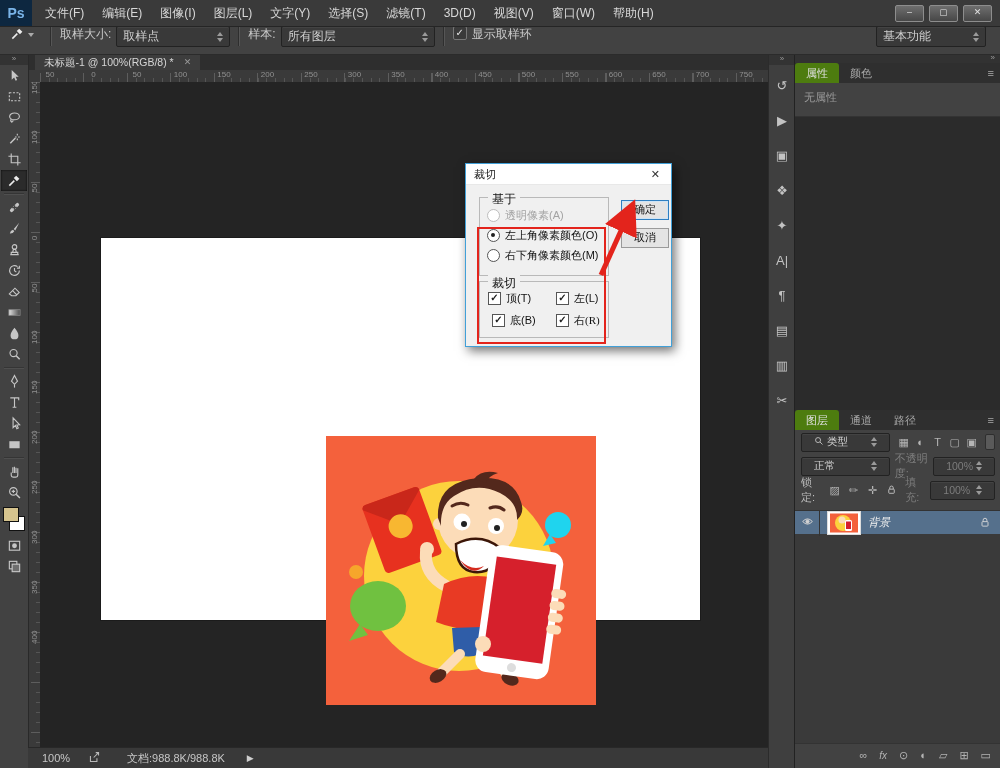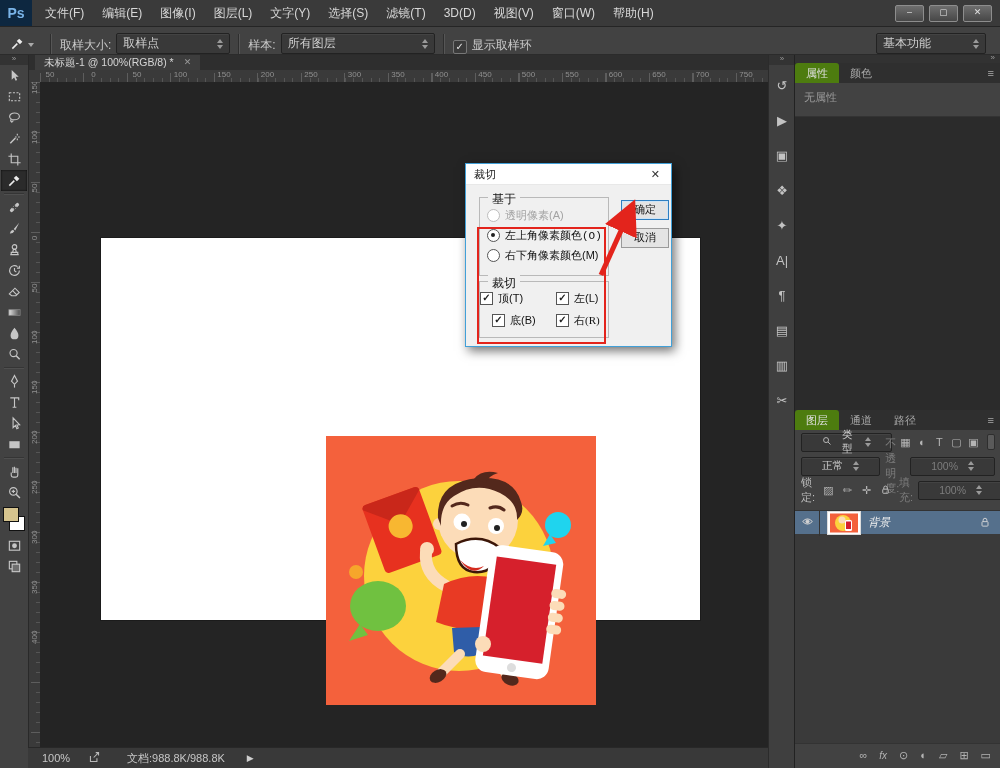--- a/index.html
+++ b/index.html
@@ -11,21 +11,21 @@
   .ps-logo{width:32px;height:26px;background:#0d2740;color:#7ab4e8;font-weight:bold;
            font-size:14px;display:flex;align-items:center;justify-content:center}
   #menu-items{display:flex;margin-left:4px}
   .menu-item{font-size:12px;color:#d8d8d8;padding:0 9px;line-height:26px;white-space:nowrap}
   .win-controls{margin-left:auto;display:flex;gap:5px;padding-right:8px}
   .win-btn{width:27px;height:15px;background:linear-gradient(#6e6e6e,#474747);
            border:1px solid #8d8d8d;border-radius:2px;color:#e2e2e2;font-size:9px;
            line-height:13px;text-align:center}
   
   .optionsbar{position:absolute;left:0;top:26px;width:1000px;height:28px;background:#424242;
-              border-bottom:1px solid #2b2b2b;display:flex;align-items:flex-end;font-size:12px;z-index:9}
+              border-bottom:1px solid #2b2b2b;display:flex;align-items:flex-start;font-size:12px;z-index:9}
   .opt-tool{display:flex;align-items:center;gap:3px;padding:0 8px 0 10px}
   .caret{width:0;height:0;border-left:3px solid transparent;border-right:3px solid transparent;
          border-top:4px solid #aaa}
   .vsep{width:1px;height:20px;background:#2e2e2e;border-right:1px solid #565656;margin:0 8px}
   .opt-label{color:#c9c9c9;margin-right:5px;white-space:nowrap}
   .sel{display:flex;align-items:center;background:#393939;border:1px solid #222;
        box-shadow:inset 0 1px 0 rgba(255,255,255,.05);border-radius:2px;height:19px;
        padding:0 6px;gap:6px;color:#cfcfcf}
   .dd{display:inline-flex;flex-direction:column;gap:2px;margin-left:auto}
   .dd i{display:block;width:0;height:0;border-left:3px solid transparent;border-right:3px solid transparent}
@@ -87,21 +87,21 @@
             border-left:1px solid #222;z-index:8}
   .mini-strip{height:9px;background:#323232;color:#9a9a9a;font-size:8px;line-height:8px;text-align:right;padding-right:6px}
   .ptabs{display:flex;background:#2f2f2f;height:20px;align-items:flex-end}
   .ptab{padding:0 11px;height:20px;line-height:20px;font-size:11px;color:#a5a5a5}
   .ptab.active{background:#4d7c0f;color:#e0e0e0;border-radius:3px 3px 0 0}
   .pmenu{margin-left:auto;color:#aaa;font-size:11px;padding-right:7px;line-height:20px}
   .props-body{background:#424242;height:26px;font-size:11px;color:#9a9a9a;padding:7px 0 0 9px;
               border-bottom:1px solid #333}
   .layers{position:absolute;left:0;top:356px;right:0;bottom:0;background:#424242}
   .lrow{display:flex;align-items:center;height:24px;padding:0 6px;gap:5px;font-size:11px;color:#bdbdbd}
-  .sel.small{height:17px;font-size:10.5px;padding:0 20px;gap:10px}
+  .sel.small{height:17px;font-size:10.5px;padding:0 12px;gap:3px}
   .mini-icon{width:17px;text-align:center;color:#b5b5b5;font-size:11px}
   .switch{width:9px;height:14px;background:#5a5a5a;border:1px solid #2e2e2e;border-radius:2px;margin-left:auto}
   .dim{color:#7d7d7d}
   .layer-list{position:absolute;left:0;top:100px;right:0;bottom:24px;background:#3a3a3a;border-top:1px solid #333}
   .layer-row{display:flex;align-items:center;height:23px}
   .layer-row.selected{background:#55708c}
   .eye-cell{width:24px;height:26px;display:flex;align-items:center;justify-content:center;border-right:1px solid #333}
   .thumb{width:32px;height:22px;margin:0 7px;border:1px solid #ddd;background:#fff}
   .layer-name{font-style:italic;color:#f0f0f0;font-size:11px}
   .layer-lock{margin-left:auto;margin-right:10px}
@@ -607,35 +607,35 @@
     <span class="dlg-close">✕</span>
   </div>
 
   <div class="groupbox" id="gb-based">
     <span class="gb-label">基于</span>
     <div id="radio-list">
         <div class="radio-row disabled" style="top: 10px;">
           <span class="radio"></span>
           <span>透明像素(A)</span>
         </div>
-        <div class="radio-row" style="top: 30px; font-family: Liberation Mono, monospace;">
+        <div class="radio-row" style="top: 30px;">
           <span class="radio on"></span>
           <span>左上角像素颜色(O)</span>
         </div>
         <div class="radio-row" style="top: 50px;">
           <span class="radio"></span>
           <span>右下角像素颜色(M)</span>
         </div>
       </div>
   </div>
 
   <div class="groupbox" id="gb-trim">
     <span class="gb-label">裁切</span>
     <div id="check-grid">
-        <div class="chk-item" style="left: 0; top: 9px;">
+        <div class="chk-item" style="left: 8px; top: 9px;">
           <span class="wchk on"></span>
           <span>顶(T)</span>
         </div>
         <div class="chk-item" style="left: 76px; top: 9px;">
           <span class="wchk on"></span>
           <span>左(L)</span>
         </div>
         <div class="chk-item" style="left: 12px; top: 31px;">
           <span class="wchk on"></span>
           <span>底(B)</span>

